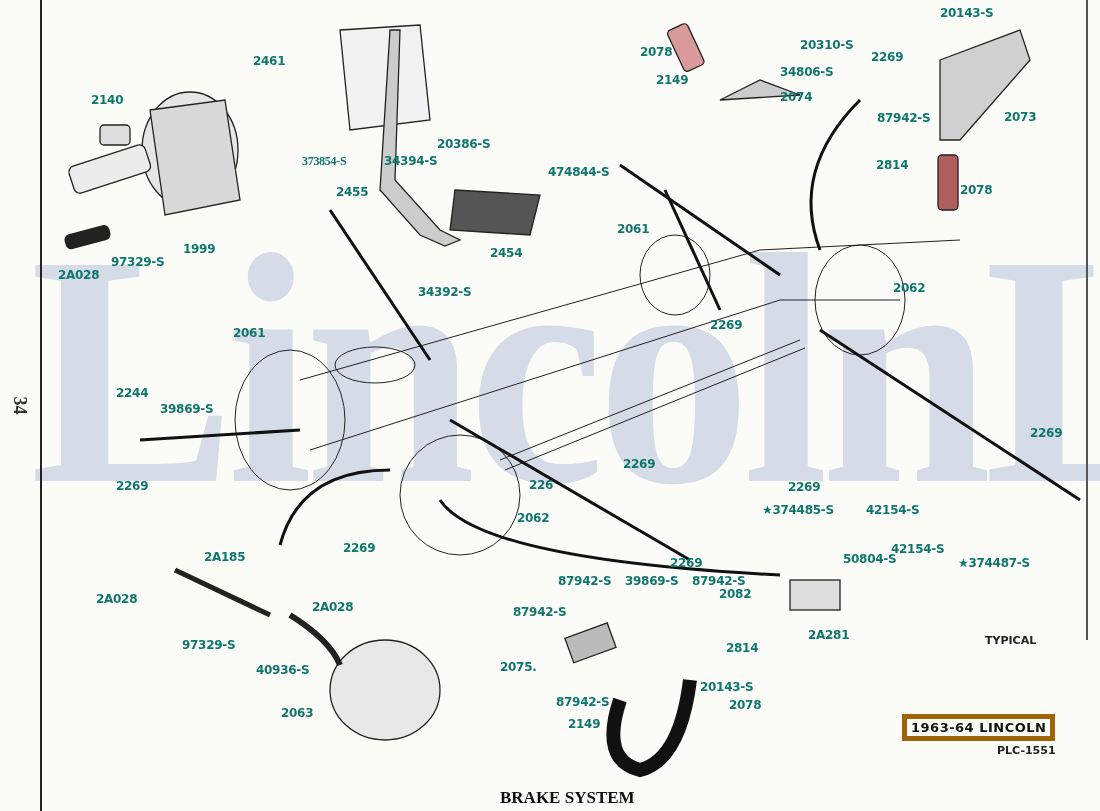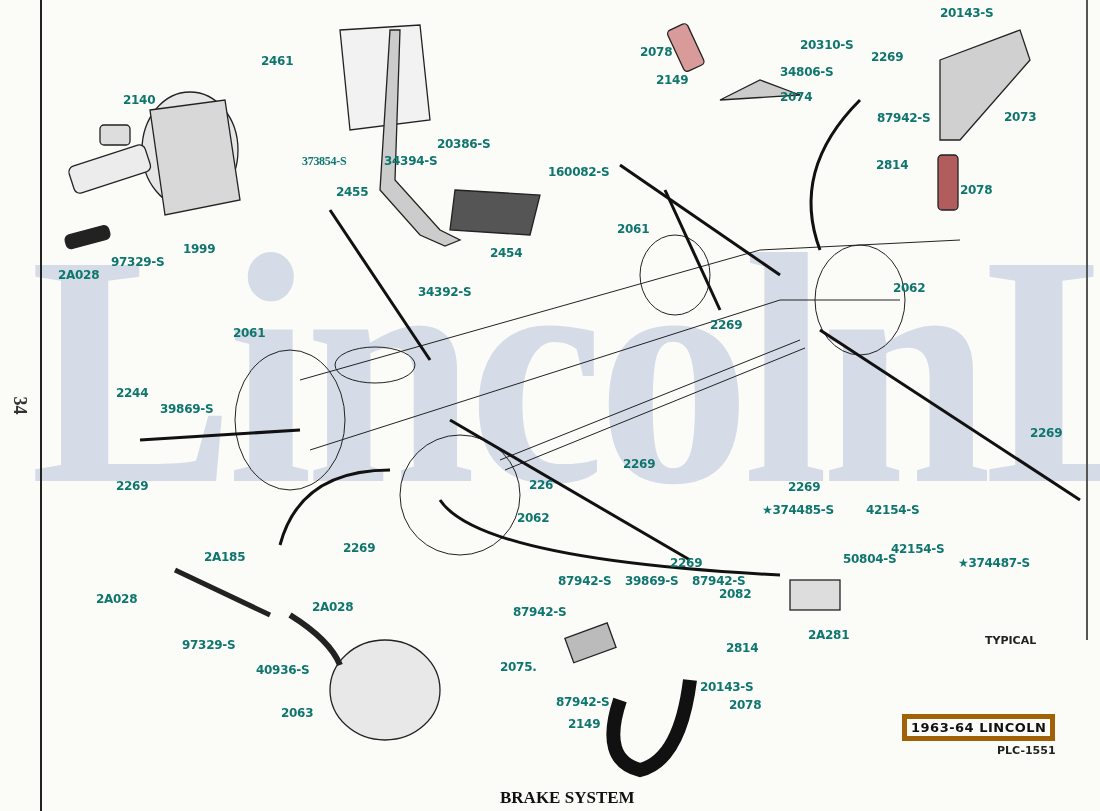--- a/index.html
+++ b/index.html
@@ -79,37 +79,37 @@
         <path d="M1080 500 L820 330"></path>
         <path d="M690 560 L450 420"></path>
         <path d="M140 440 L300 430"></path>
         <path d="M280 545 Q300 470 390 470"></path>
         <path d="M780 575 Q480 560 440 500"></path>
       </g>
     </g>
   </svg>
 
   <div id="labels">
-      <div class="lbl" style="left: 91px; top: 93px; margin-left: 32px;">2140</div>
-      <div class="lbl" style="left: 253px; top: 54px; margin-left: 8px;">2461</div>
+      <div class="lbl" style="left: 91px; top: 93px;">2140</div>
+      <div class="lbl" style="left: 253px; top: 54px;">2461</div>
       <div class="lbl" style="left: 302px; top: 154px; font-family: Liberation Serif, serif;">373854-S</div>
       <div class="lbl" style="left: 384px; top: 154px;">34394-S</div>
       <div class="lbl" style="left: 437px; top: 137px;">20386-S</div>
       <div class="lbl" style="left: 183px; top: 242px;">1999</div>
       <div class="lbl" style="left: 111px; top: 255px;">97329-S</div>
       <div class="lbl" style="left: 58px; top: 268px;">2A028</div>
       <div class="lbl" style="left: 336px; top: 185px;">2455</div>
       <div class="lbl" style="left: 490px; top: 246px; text-align: right;">2454</div>
       <div class="lbl" style="left: 418px; top: 285px;">34392-S</div>
       <div class="lbl" style="left: 640px; top: 45px;">2078</div>
       <div class="lbl" style="left: 656px; top: 73px;">2149</div>
       <div class="lbl" style="left: 800px; top: 38px;">20310-S</div>
       <div class="lbl" style="left: 780px; top: 65px;">34806-S</div>
       <div class="lbl" style="left: 780px; top: 90px;">2074</div>
-      <div class="lbl" style="left: 548px; top: 165px;">160082-S</div>
+      <div class="lbl" style="left: 548px; top: 165px;">474844-S</div>
       <div class="lbl" style="left: 940px; top: 6px;">20143-S</div>
       <div class="lbl" style="left: 871px; top: 50px;">2269</div>
       <div class="lbl" style="left: 877px; top: 111px;">87942-S</div>
       <div class="lbl" style="left: 1004px; top: 110px;">2073</div>
       <div class="lbl" style="left: 876px; top: 158px;">2814</div>
       <div class="lbl" style="left: 960px; top: 183px;">2078</div>
       <div class="lbl" style="left: 617px; top: 222px;">2061</div>
       <div class="lbl" style="left: 893px; top: 281px;">2062</div>
       <div class="lbl" style="left: 710px; top: 318px;">2269</div>
       <div class="lbl" style="left: 233px; top: 326px;">2061</div>

